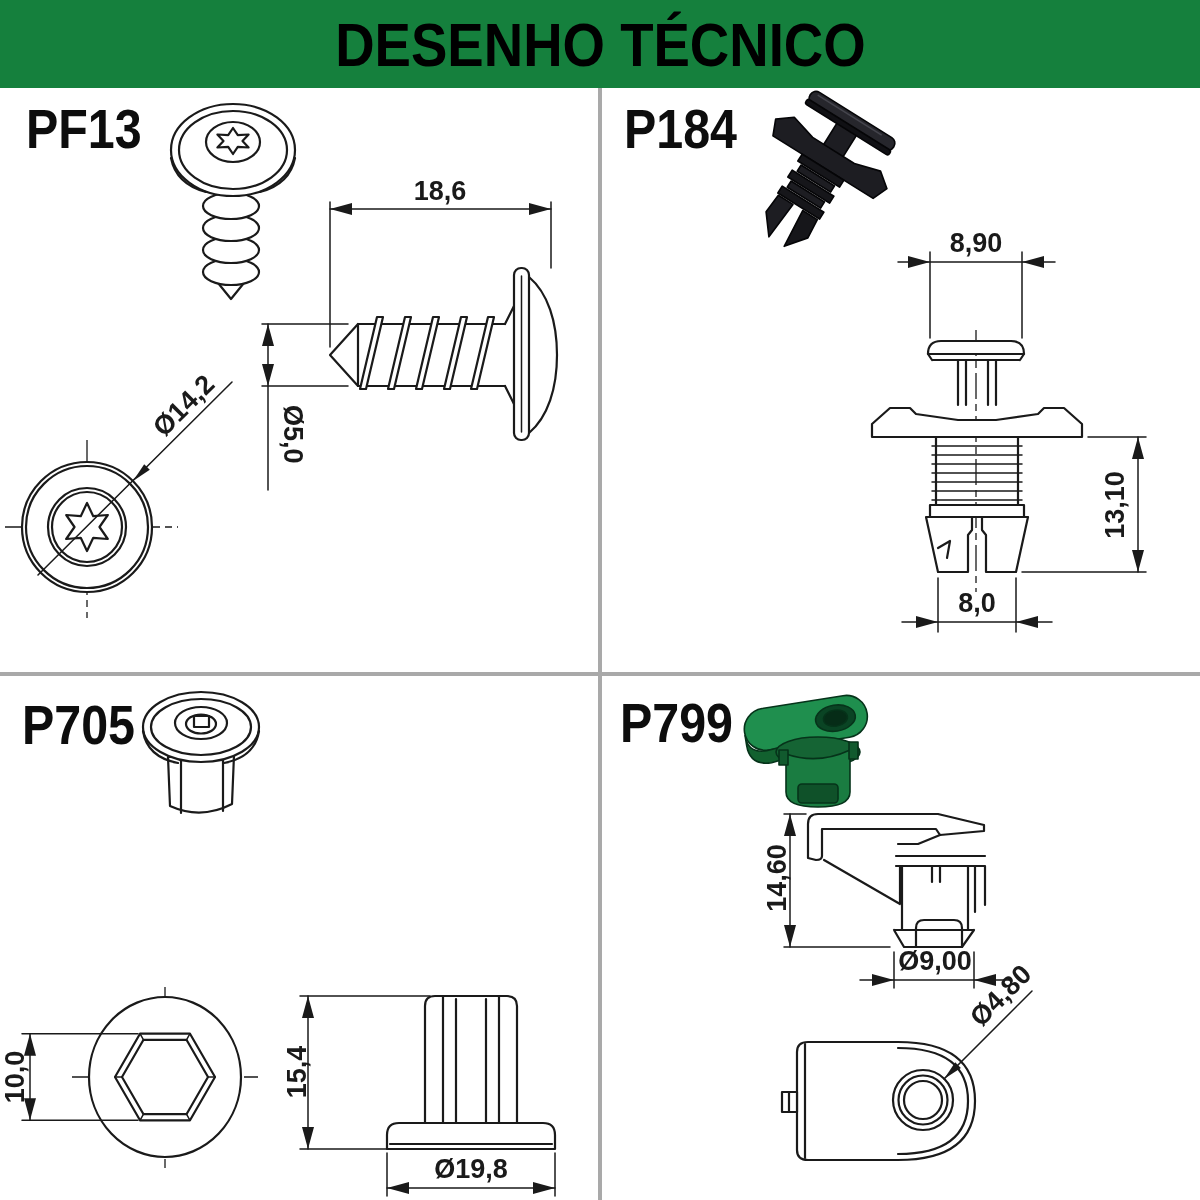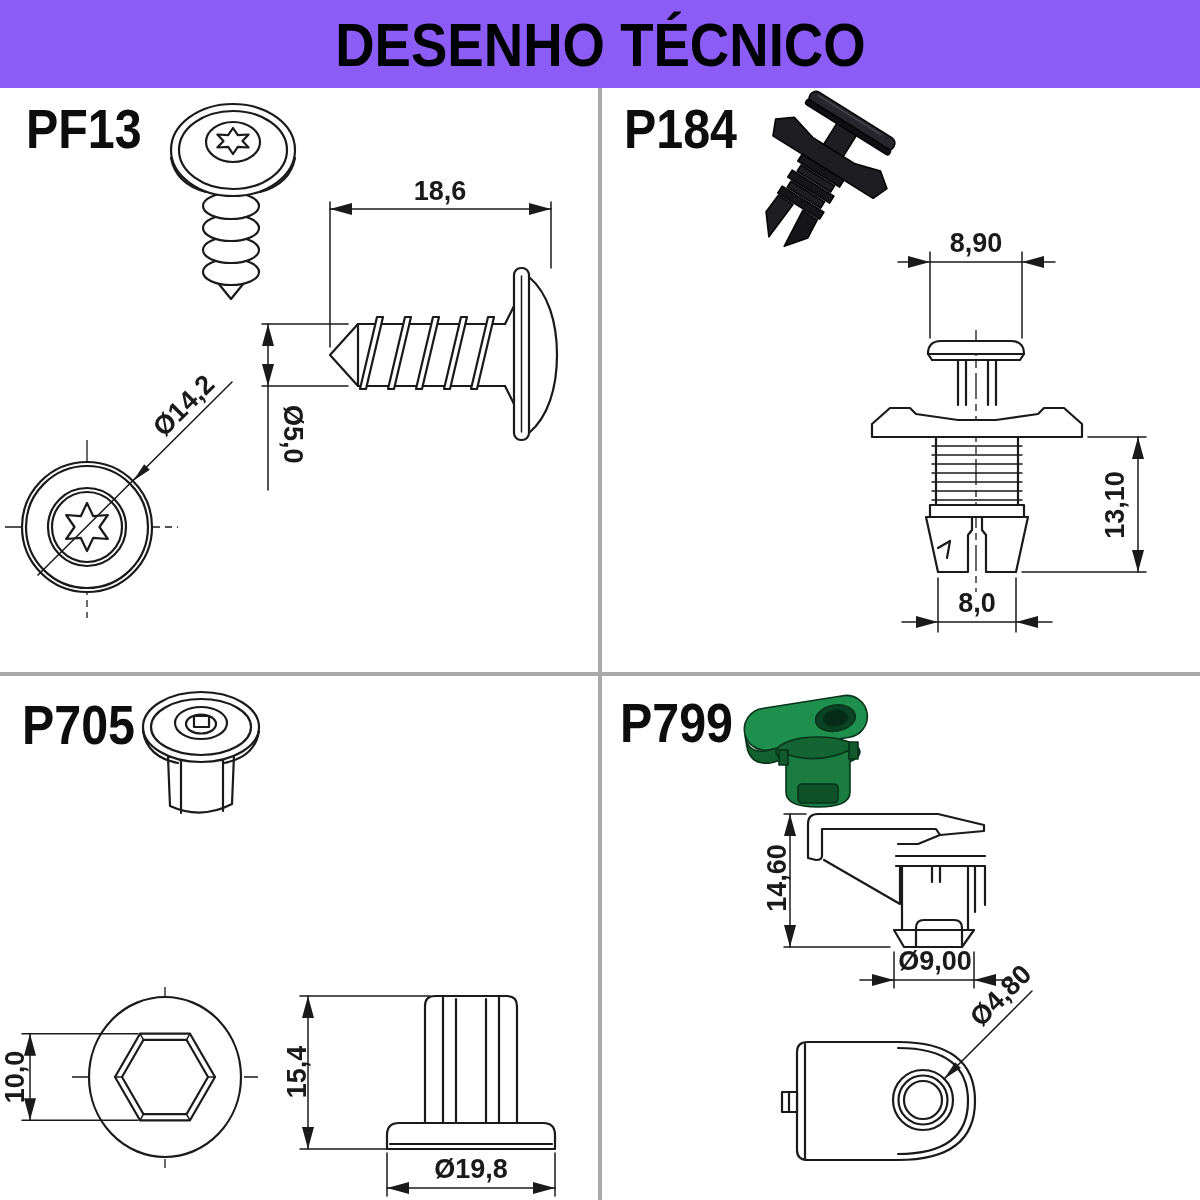--- a/index.html
+++ b/index.html
@@ -1,18 +1,18 @@
 <!DOCTYPE html>
 <html><head>
 <meta charset="utf-8">
 <style>
   html,body{margin:0;padding:0;background:#fff;width:1200px;height:1200px;overflow:hidden;
     font-family:"Liberation Sans",sans-serif;}
   #stage{position:relative;width:1200px;height:1200px;background:#fff;}
-  .banner{position:absolute;left:0;top:0;width:1200px;height:88px;background:#8b5cf6;
+  .banner{position:absolute;left:0;top:0;width:1200px;height:88px;background:#15803d;
     display:flex;align-items:center;justify-content:center;}
   .banner .title{font-size:62px;font-weight:800;color:#000;letter-spacing:0px;
     transform:scaleX(0.88);transform-origin:center;white-space:nowrap;}
   .vdivider{position:absolute;left:598px;top:88px;width:4px;height:1112px;background:#a9a9a9;}
   .hdivider{position:absolute;left:0;top:672px;width:1200px;height:4px;background:#a9a9a9;}
   .part-label{position:absolute;font-size:55px;font-weight:800;color:#0d0d0d;
     transform:scaleX(0.88);transform-origin:left top;white-space:nowrap;line-height:1;}
   svg{position:absolute;}
   svg text{font-family:"Liberation Sans",sans-serif;font-size:27px;font-weight:600;fill:#1a1a1a;}
   .ln{stroke:#1a1a1a;stroke-width:2.2;fill:none;stroke-linecap:round;stroke-linejoin:round;}

